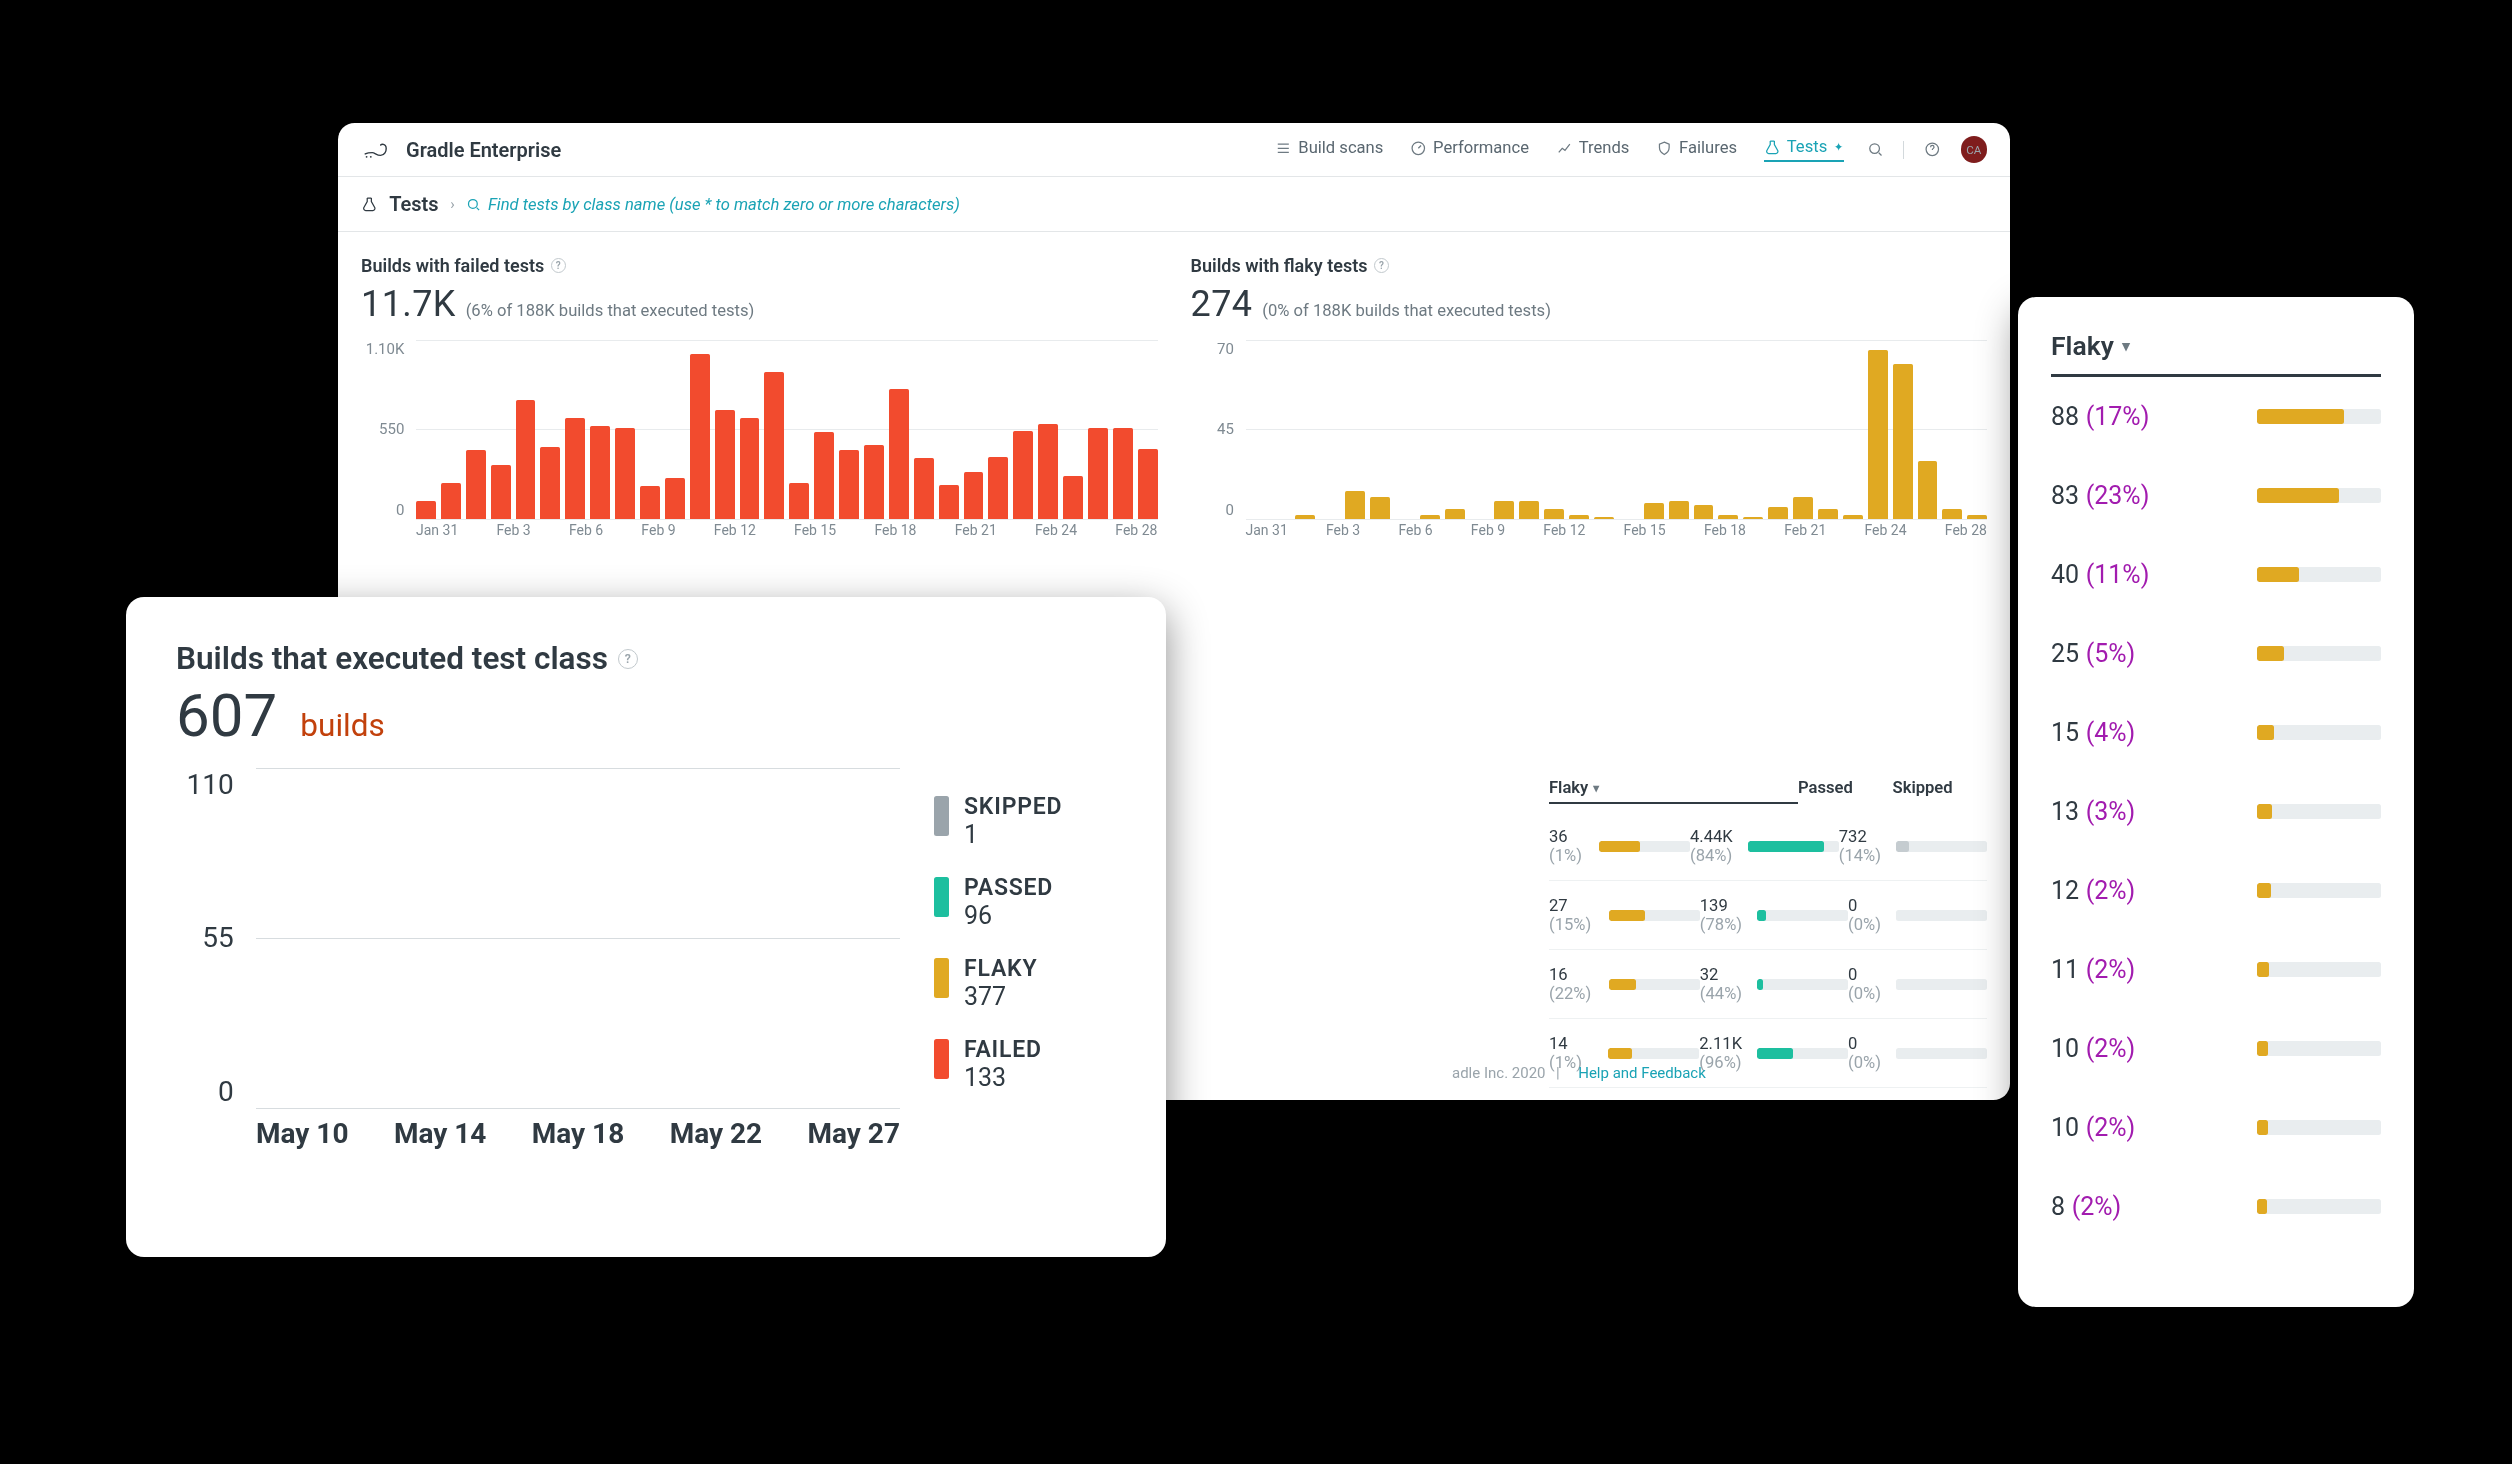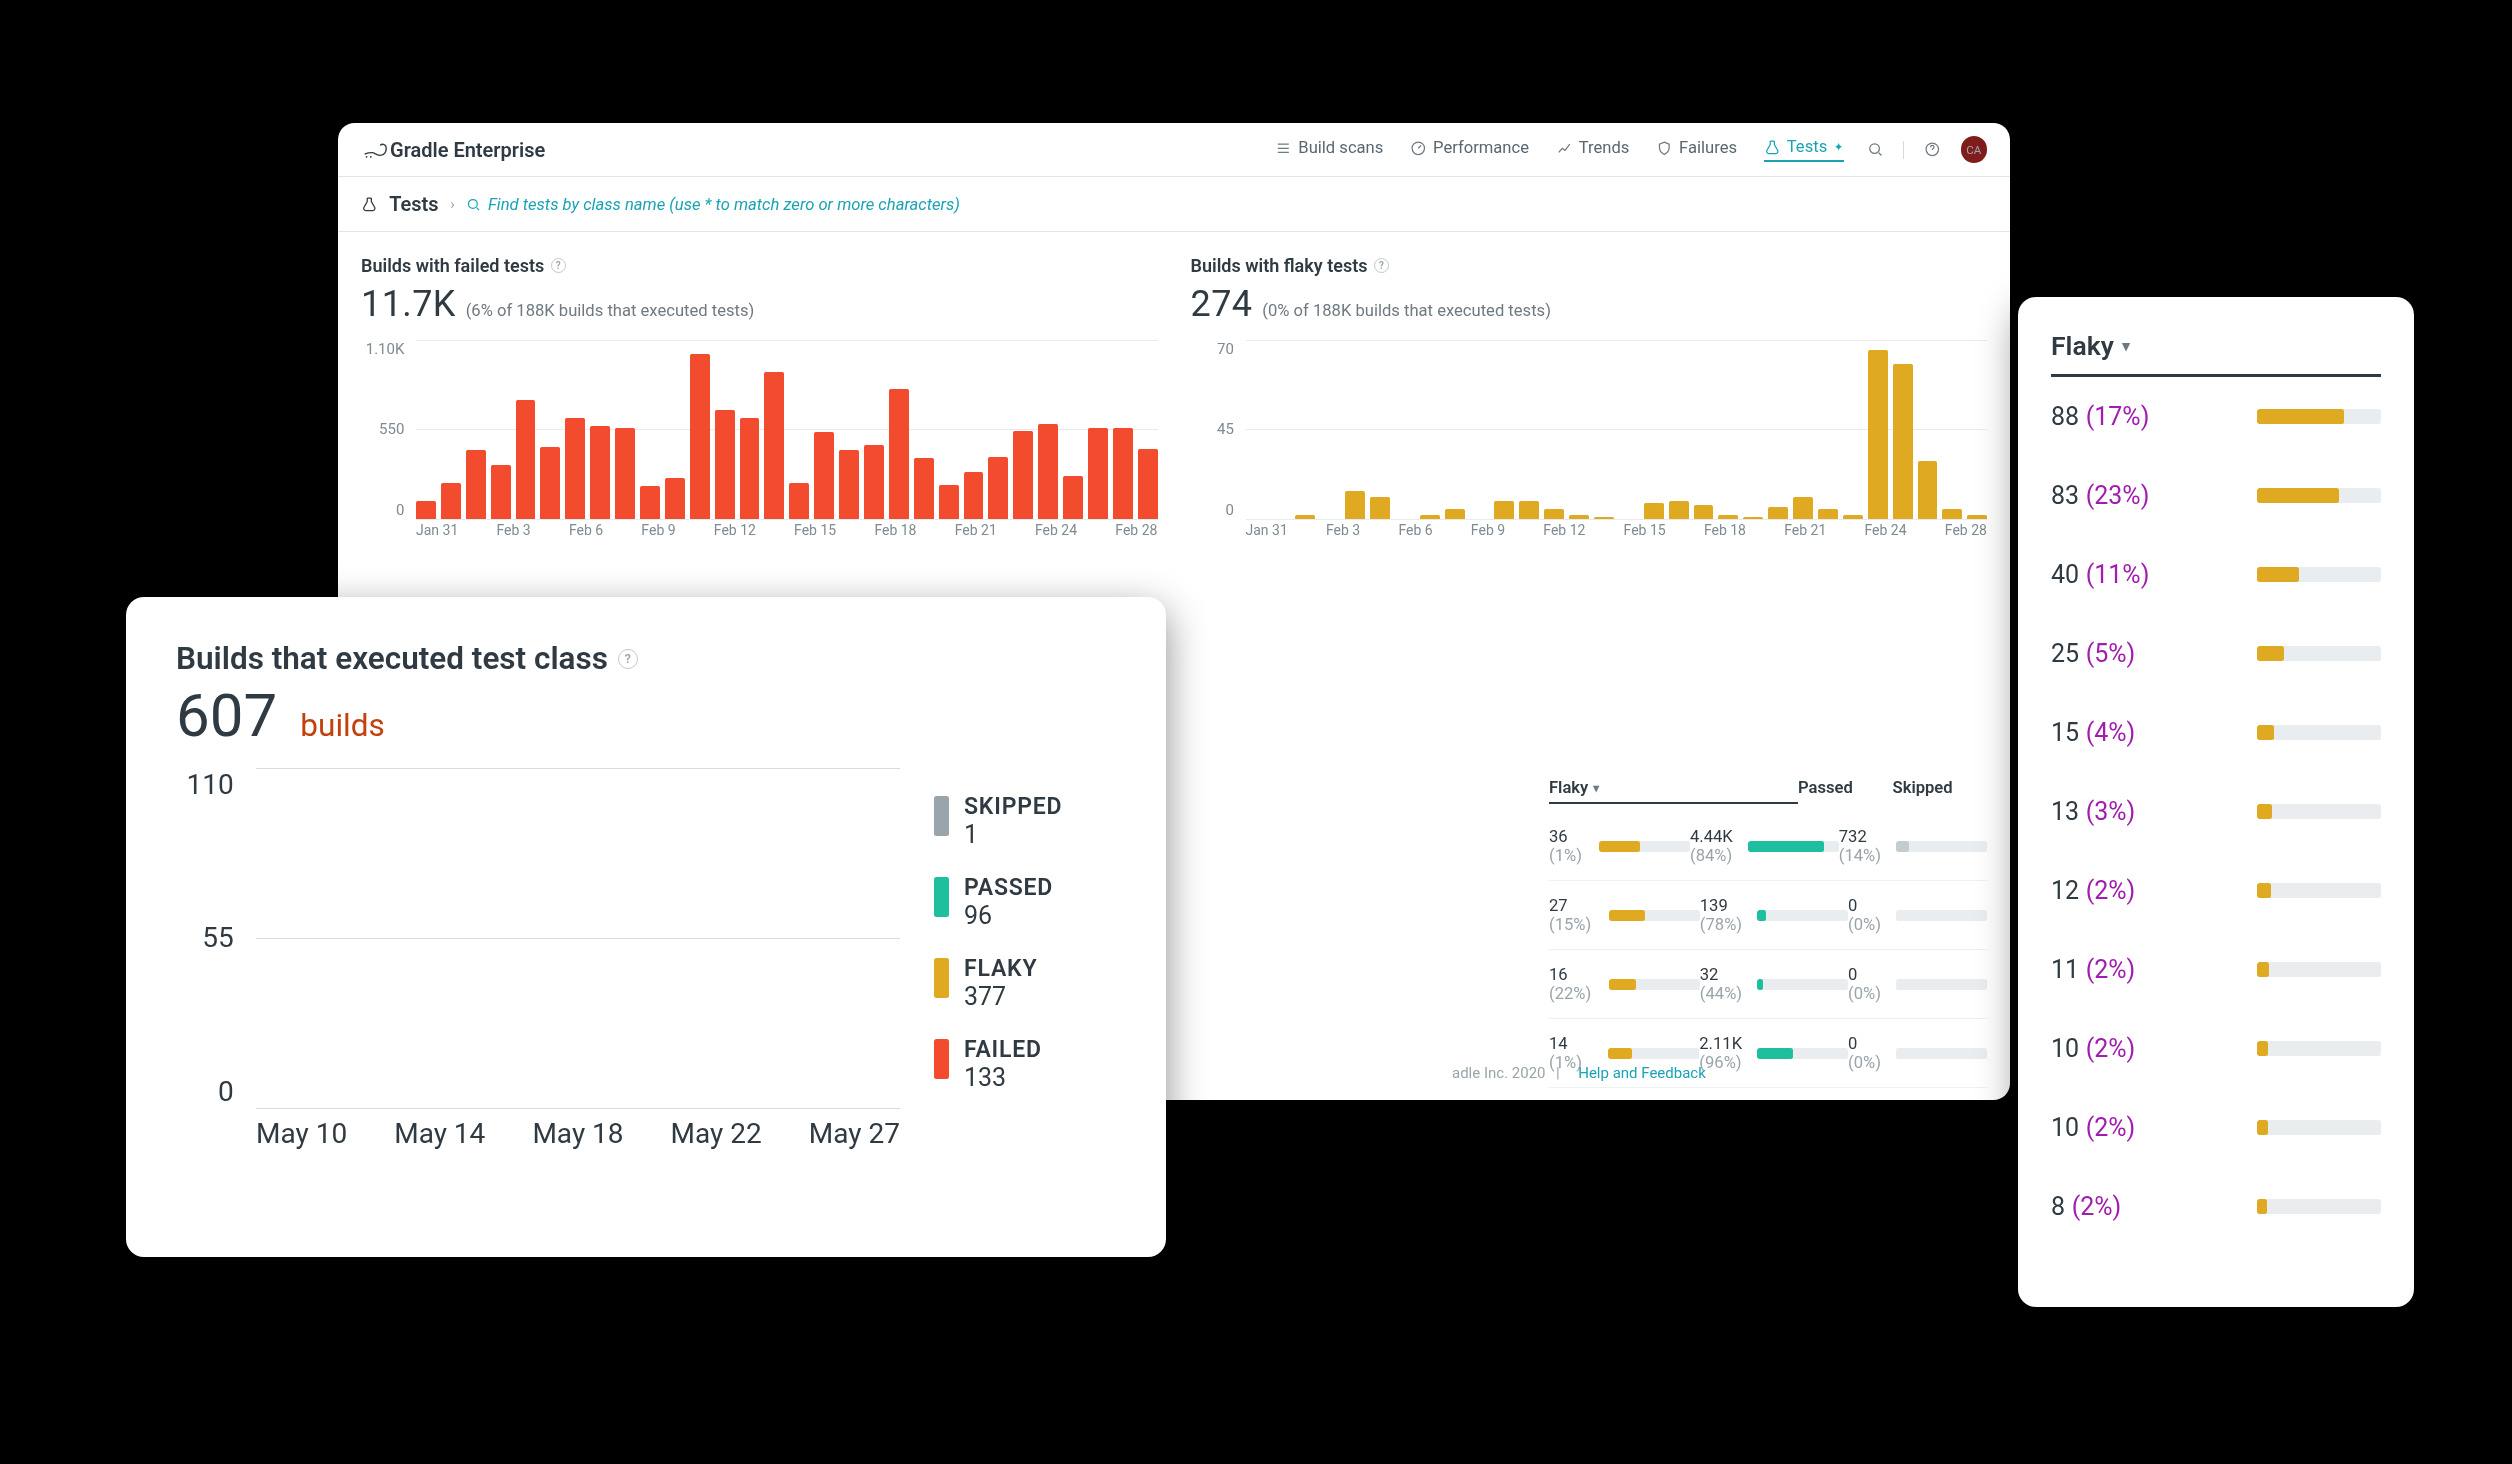--- a/index.html
+++ b/index.html
@@ -13,21 +13,21 @@
     width: 1672px; height: 977px;
     background: #fff;
     border-radius: 16.6px;
     box-shadow: 0 10px 33px rgba(0,0,0,.35);
     overflow: hidden;
   }
   .topbar {
     display: flex; align-items: center; justify-content: space-between;
     padding: 13.3px 23px; border-bottom: 0.8px solid #e3e6e8;
   }
-  .brand { display:flex; align-items:center; gap:1px; color:#303a42; font-size:20px; font-weight:600; }
+  .brand { display:flex; align-items:center; gap:17px; color:#303a42; font-size:20px; font-weight:600; }
   .brand svg { width:28px; height:21.6px; }
   .nav { display:flex; align-items:center; gap:26.5px; color:#5a6770; font-size:16.6px; }
   .nav-item { display:flex; align-items:center; gap:6.6px; cursor:pointer; padding-bottom:3.3px;justify-content:center; }
   .nav-item.active { color:#1aa3b5; border-bottom:2.5px solid #1aa3b5; }
   .topbar-right { display:flex; align-items:center; gap:20px; color:#9aa4ab; }
   .avatar-chip { width:26.5px; height:26.5px; border-radius:50%; background:#7f1d1d; color:#9aa4ab; font-size:11.6px; display:flex;align-items:center;justify-content:center; }
   .divider-v { width:0.8px; height:18px; background:#d3d9dc; }
 
   .subbar {
     display:flex; align-items:center; gap:11.6px;
@@ -88,21 +88,21 @@
   .sc-y { position:absolute; left:0; top:0; bottom:50px; width:66px; display:flex; flex-direction:column; justify-content:space-between; text-align:right; color:#303a42; font-size:28px; padding-right:8.3px;}
   .sc-grid { position:absolute; left:80px; right:216px; top:0; bottom:50px; }
   .sc-grid .gl { position:absolute; left:0; right:0; border-top:0.8px solid #d7dcdf; }
   .sc-bars { position:absolute; left:80px; right:216px; top:0; bottom:50px; display:flex; align-items:flex-end; gap:6.6px; }
   .sbar { flex:1; display:flex; flex-direction:column-reverse; }
   .seg { width:100%; }
   .seg.skipped { background:#9aa4ab; }
   .seg.passed  { background:#1dbf9f; }
   .seg.flaky   { background:#e0a922; }
   .seg.failed  { background:#f24b2e; }
-  .sc-x { position:absolute; left:80px; right:216px; bottom:0; height:41px; display:flex; justify-content:space-between; color:#303a42; font-size:28px; }
+  .sc-x { position:absolute; left:80px; right:216px; bottom:0; height:41px; display:flex; justify-content:space-between; color:#303a42; font-size:28px;font-weight:bold; }
   .legend { position:absolute; right:0; top:25px; width:182px; display:flex; flex-direction:column; gap:25px; }
   .legend-item { display:flex; gap:15px; align-items:flex-start; }
   .swatch { width:15px; height:40px; border-radius:2.5px; margin-top:3.3px;}
   .swatch.skipped{background:#9aa4ab;} .swatch.passed{background:#1dbf9f;}
   .swatch.flaky{background:#e0a922;} .swatch.failed{background:#f24b2e;}
   .legend-label { font-size:23px; color:#303a42; letter-spacing:0.8px; font-weight:600;}
   .legend-val { font-size:25px; color:#303a42; }
 
   
   .flaky-card {

